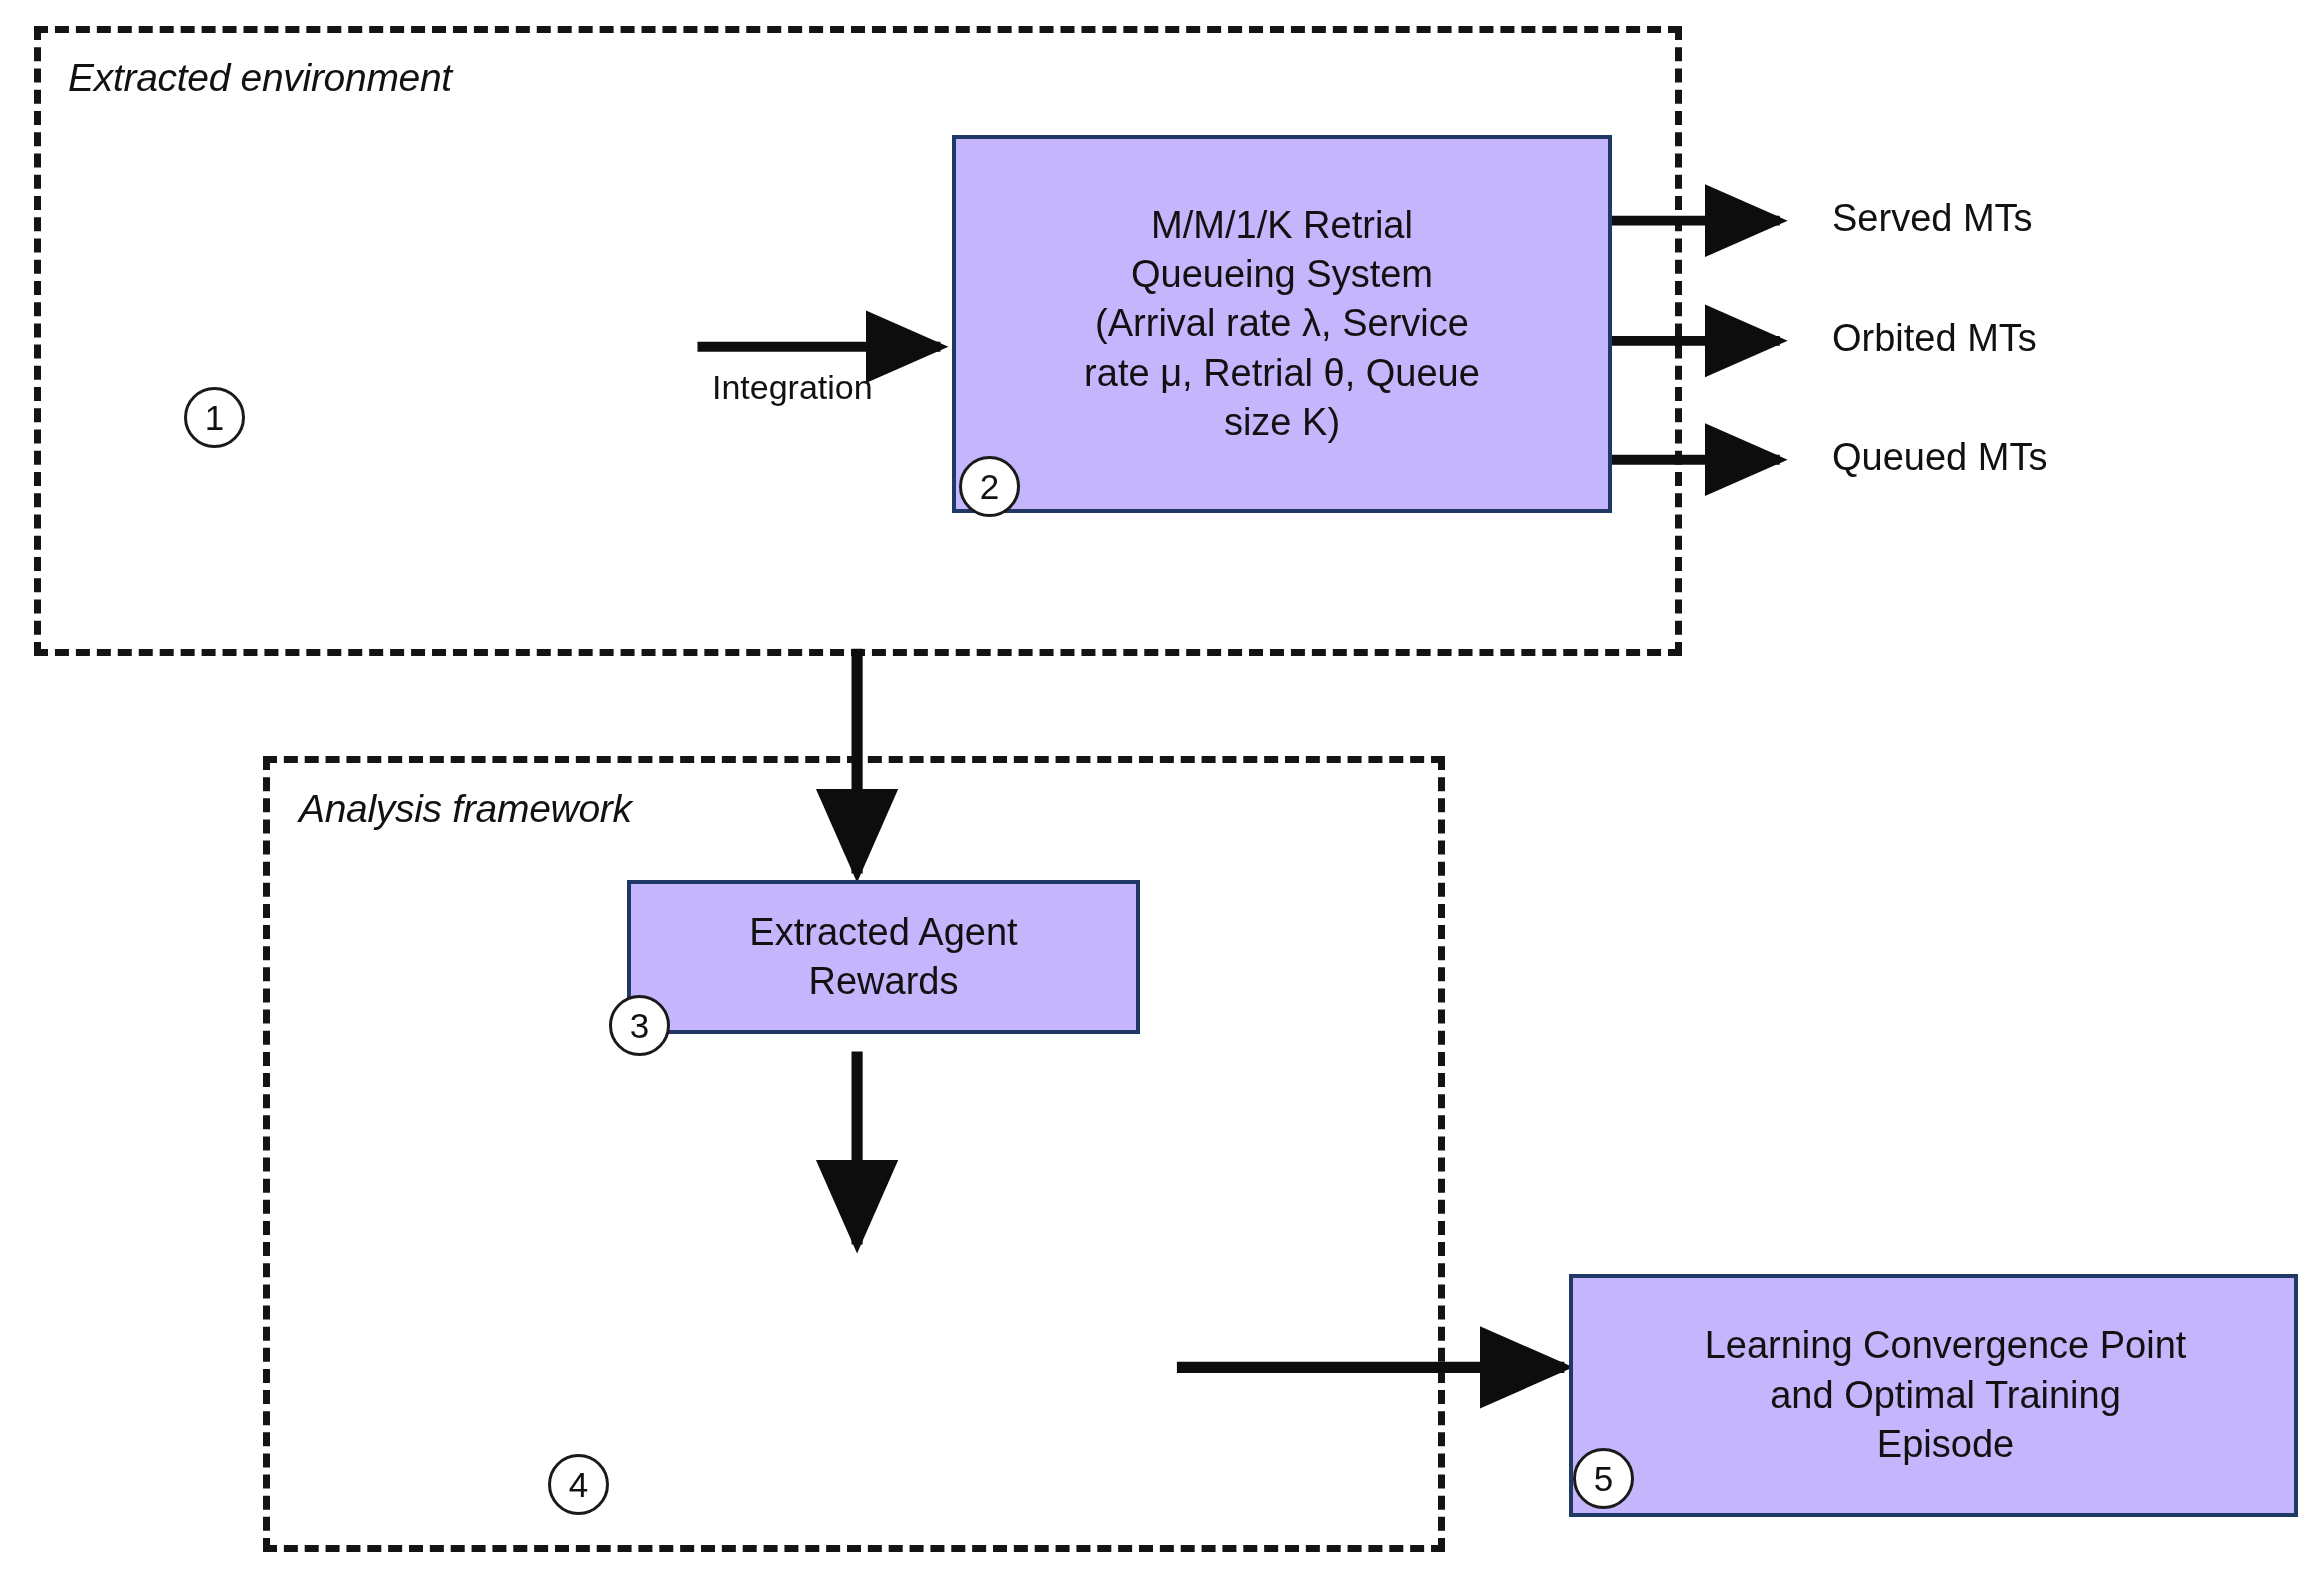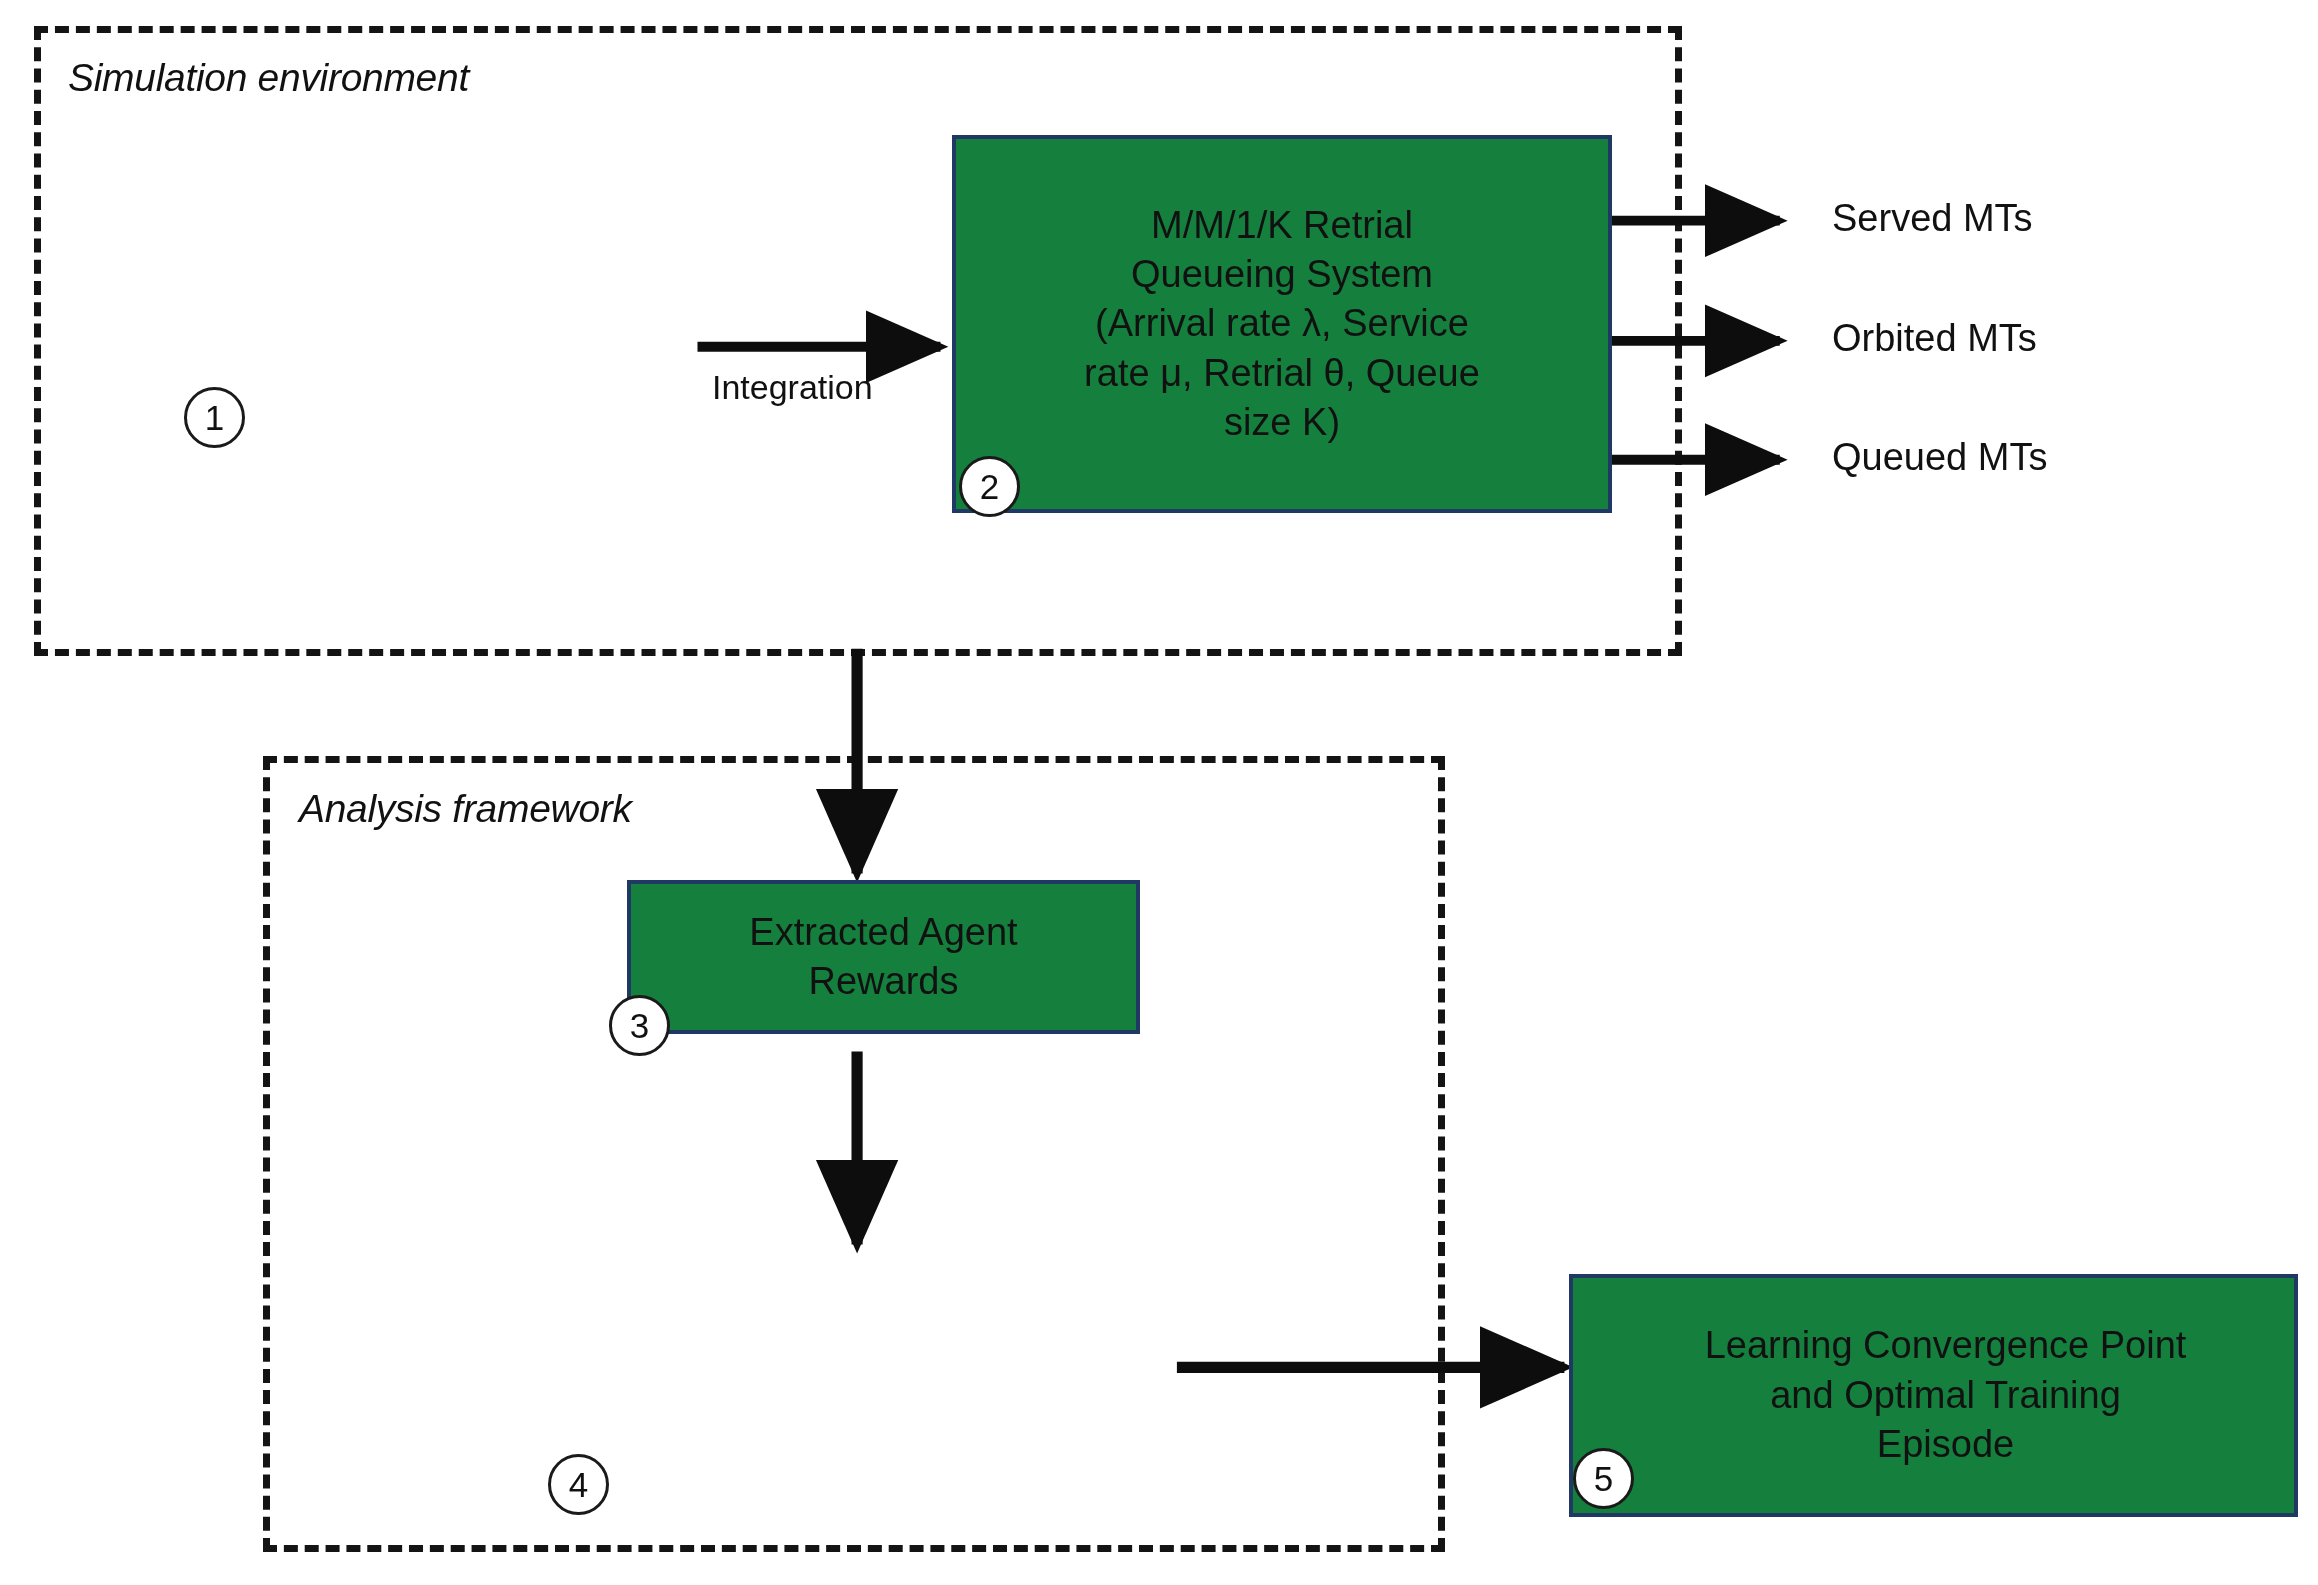--- a/index.html
+++ b/index.html
@@ -35,21 +35,21 @@
     font-size: 39px;
     color: #111111;
     white-space: nowrap;
     letter-spacing: -0.3px;
   }
   
   .node {
     position: absolute;
     box-sizing: border-box;
     border: 4.6px solid #1F3864;
-    background: #15803d;
+    background: #c4b5fd;
     display: flex;
     align-items: center;
     justify-content: center;
     text-align: center;
   }
   .node-text {
     font-size: 38px;
     line-height: 1.30;
     color: #111111;
     padding: 0 9.2px;
@@ -82,21 +82,21 @@
     color: #111111;
     white-space: nowrap;
   }
 </style>
 </head>
 <body>
 
 <div id="canvas">
 
   <div class="group-box" style="left:34px; top:26px; width:1648px; height:630px;"></div>
-  <div class="group-label" style="left:68px; top:56px;">Simulation environment</div>
+  <div class="group-label" style="left:68px; top:56px;">Extracted environment</div>
 
   <div class="group-box" style="left:263px; top:756px; width:1182px; height:796px;"></div>
   <div class="group-label" style="left:299px; top:787px;">Analysis framework</div>
 
   <svg class="layer" viewBox="0 0 3531 2415">
     <defs>
       <marker id="ah" markerWidth="10" markerHeight="10" refX="7.6" refY="4" orient="auto" markerUnits="strokeWidth">
         <path d="M0,0.3 L8.4,4 L0,7.7 z" fill="#0d0d0d"></path>
       </marker>
     </defs>

